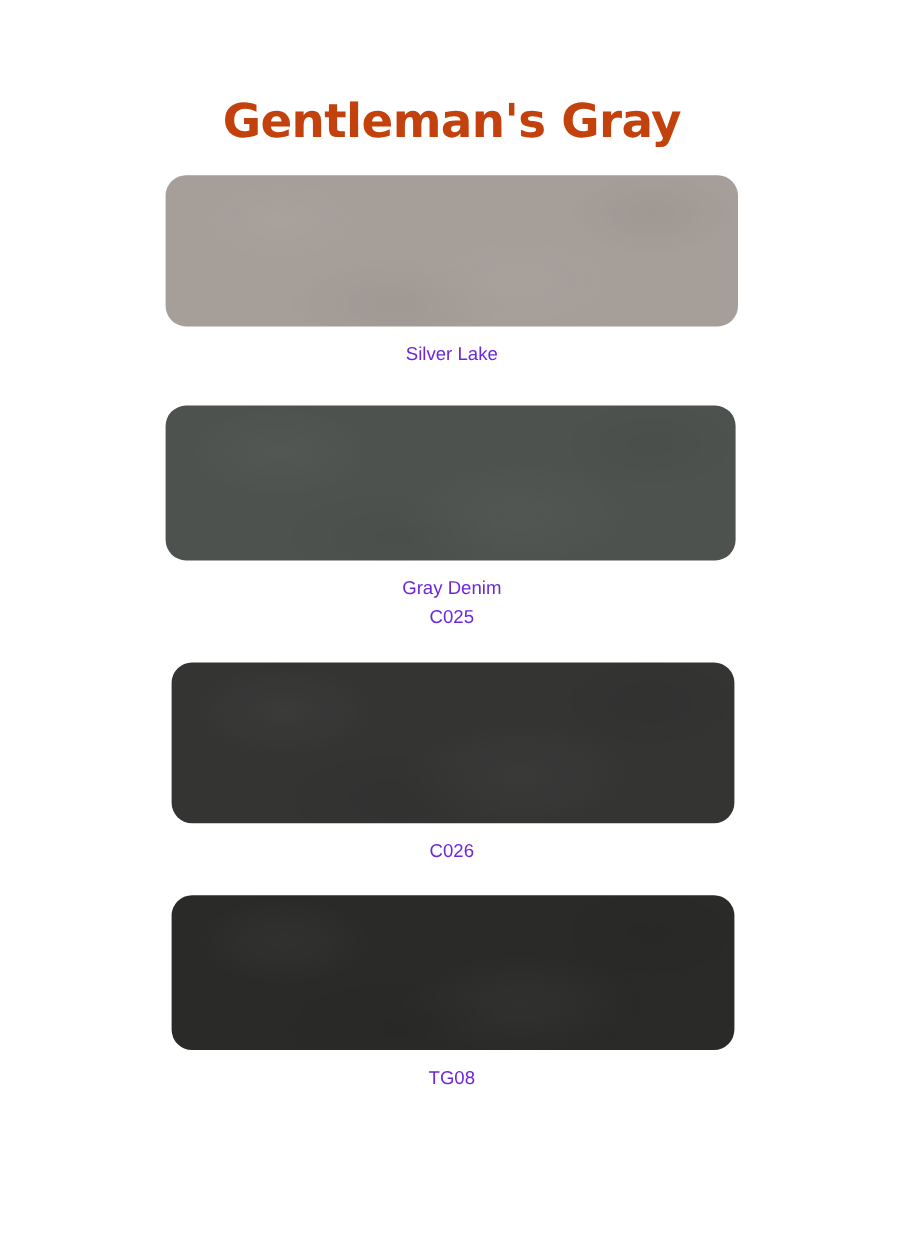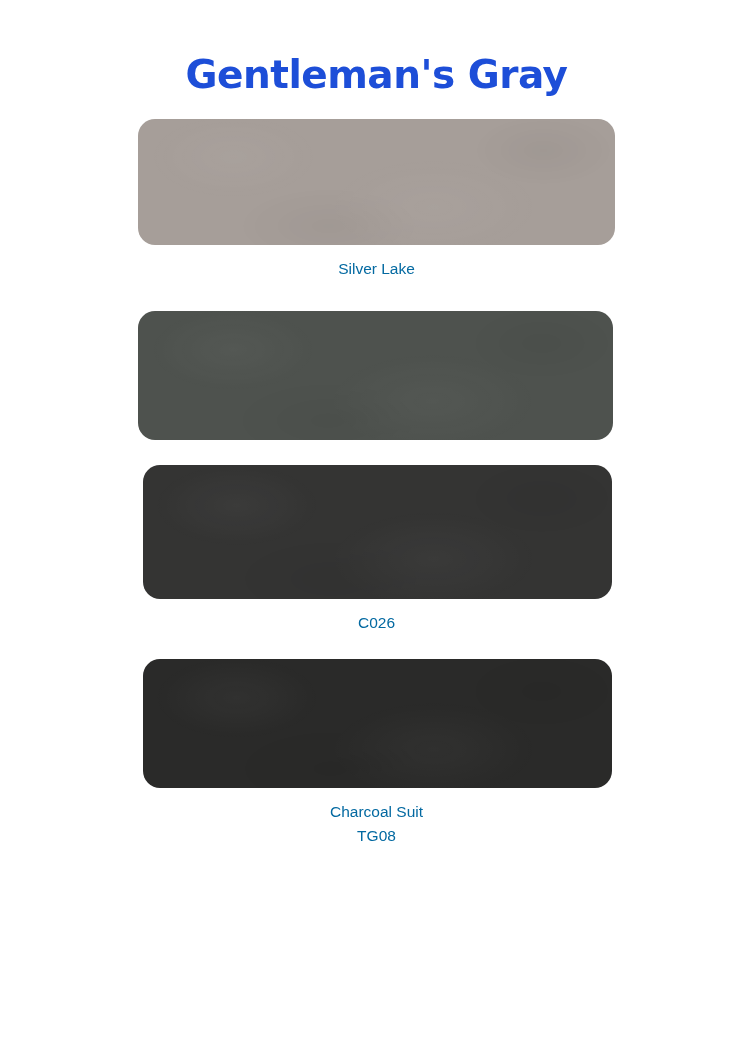--- a/index.html
+++ b/index.html
@@ -12,24 +12,24 @@
   }
   .page{
     position:relative;
     width:753px;height:1037px;
     box-sizing:border-box;
   }
   .title{
     text-align:center;
     font-size:39px;
     font-weight:bold;
-    color:#1d4ed8;
+    color:#c2410c;
     letter-spacing:-0.5px;
     margin:0;
-    padding-top:54px;
+    padding-top:81px;
     line-height:1.1;
     font-family:"DejaVu Sans", sans-serif;
   }
   .swatch-list{
     margin-top:22px;
   }
   .swatch-block{
     position:relative;
     width:100%;
   }
@@ -57,21 +57,21 @@
   }
   .swatch::before{
     content:"";
     position:absolute;
     left:-1px;top:-1px;right:-1px;bottom:-1px;
     border-radius:inherit;
     pointer-events:none;
   }
   .label{
     text-align:center;
-    color:#0369a1;
+    color:#6d28d9;
     font-size:15.5px;
     line-height:1.55;
     margin-top:12px;
     font-family:"Liberation Sans", sans-serif;
   }
   .label .name{display:block;}
   .label .code{display:block;}
 </style>
 </head>
 <body style="background: rgb(255, 255, 255);">
@@ -88,35 +88,38 @@
       </div>
       <div class="label">
         <span class="name">Silver Lake</span>
       </div>
     </div>
 
     <div class="swatch-block">
       <div class="swatch-wrap" style="margin-top: 30px;">
         <div class="swatch" style="background: rgb(78, 82, 78); width: 475px; height: 129px; border-radius: 17px; margin-left: -2px;"></div>
       </div>
+      <div class="label">
+        <span class="name">Gray Denim</span>
+        <span class="code">C025</span>
+      </div>
     </div>
 
     <div class="swatch-block">
       <div class="swatch-wrap" style="margin-top: 25px;">
         <div class="swatch" style="background: rgb(52, 52, 51); width: 469px; height: 134px; border-radius: 17px; margin-left: 2px;"></div>
       </div>
       <div class="label">
         <span class="code">C026</span>
       </div>
     </div>
 
     <div class="swatch-block">
       <div class="swatch-wrap" style="margin-top: 24px;">
         <div class="swatch" style="background: rgb(42, 42, 41); width: 469px; height: 129px; border-radius: 17px; margin-left: 1px;"></div>
       </div>
       <div class="label">
-        <span class="name">Charcoal Suit</span>
         <span class="code">TG08</span>
       </div>
     </div>
 
   </div>
 </div>
 
 </body></html>

